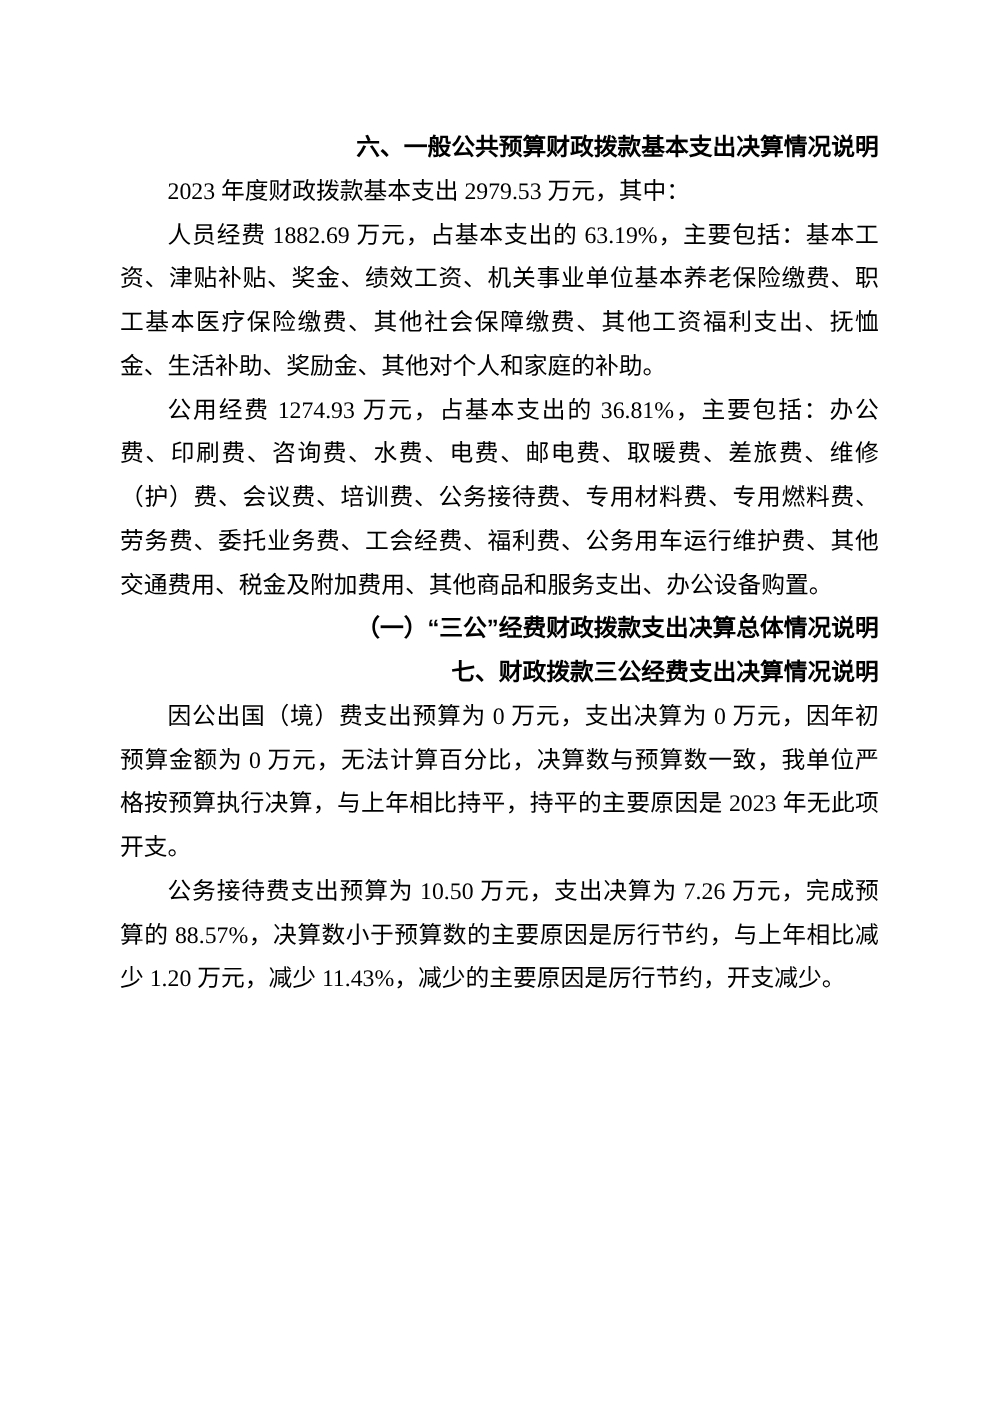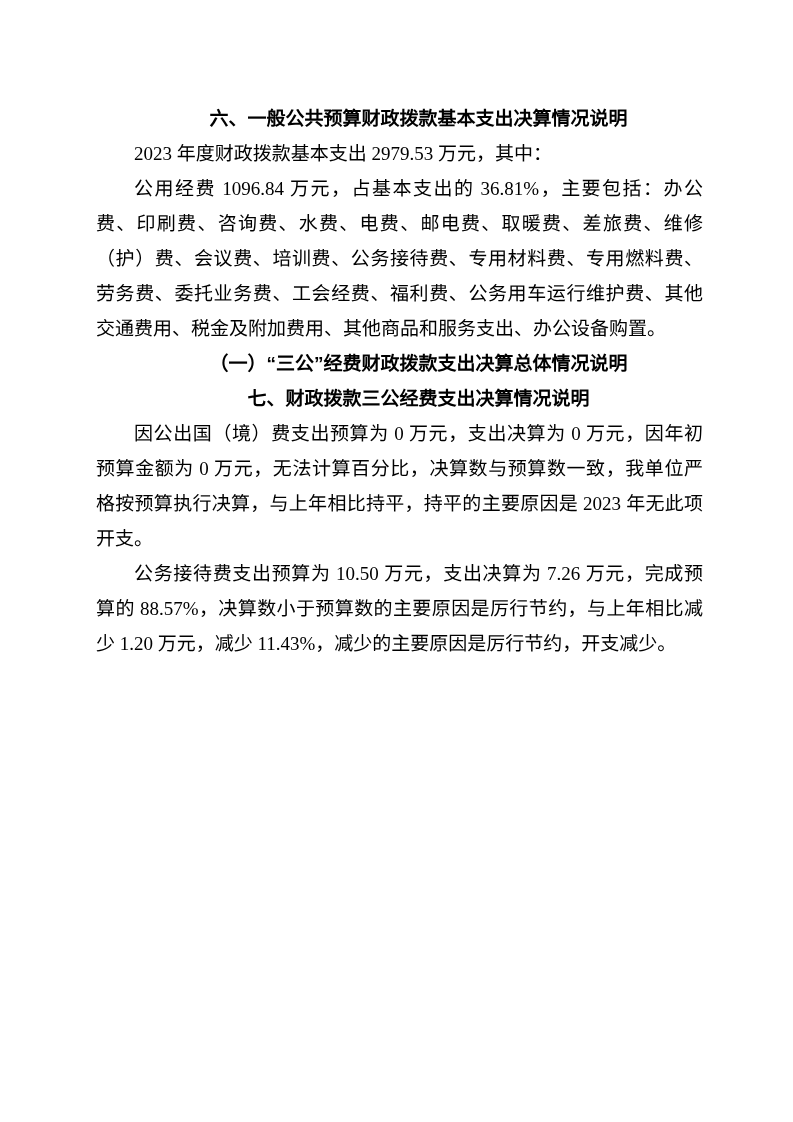--- a/index.html
+++ b/index.html
@@ -23,28 +23,29 @@
   .page p {
     margin: 0;
     padding: 0;
     text-indent: 2em;
     text-align: justify;
     word-break: break-all;
   }
   .page p.heading {
     font-family: "Liberation Sans", "DejaVu Sans", sans-serif;
     font-weight: 700;
-    text-align: center;
+    text-align: right;
     word-break: keep-all;
   }
 </style>
 </head>
 <body>
 
 <div class="page">
   <p class="heading">六、一般公共预算财政拨款基本支出决算情况说明</p>
   <p>2023 年度财政拨款基本支出 2979.53 万元，其中：</p>
-  <p>公用经费 1096.84 万元，占基本支出的 36.81%，主要包括：办公费、印刷费、咨询费、水费、电费、邮电费、取暖费、差旅费、维修（护）费、会议费、培训费、公务接待费、专用材料费、专用燃料费、劳务费、委托业务费、工会经费、福利费、公务用车运行维护费、其他交通费用、税金及附加费用、其他商品和服务支出、办公设备购置。</p>
+  <p>人员经费 1882.69 万元，占基本支出的 63.19%，主要包括：基本工资、津贴补贴、奖金、绩效工资、机关事业单位基本养老保险缴费、职工基本医疗保险缴费、其他社会保障缴费、其他工资福利支出、抚恤金、生活补助、奖励金、其他对个人和家庭的补助。</p>
+  <p>公用经费 1274.93 万元，占基本支出的 36.81%，主要包括：办公费、印刷费、咨询费、水费、电费、邮电费、取暖费、差旅费、维修（护）费、会议费、培训费、公务接待费、专用材料费、专用燃料费、劳务费、委托业务费、工会经费、福利费、公务用车运行维护费、其他交通费用、税金及附加费用、其他商品和服务支出、办公设备购置。</p>
   <p class="heading">（一）“三公”经费财政拨款支出决算总体情况说明</p>
   <p class="heading">七、财政拨款三公经费支出决算情况说明</p>
   <p>因公出国（境）费支出预算为 0 万元，支出决算为 0 万元，因年初预算金额为 0 万元，无法计算百分比，决算数与预算数一致，我单位严格按预算执行决算，与上年相比持平，持平的主要原因是 2023 年无此项开支。</p>
   <p>公务接待费支出预算为 10.50 万元，支出决算为 7.26 万元，完成预算的 88.57%，决算数小于预算数的主要原因是厉行节约，与上年相比减少 1.20 万元，减少 11.43%，减少的主要原因是厉行节约，开支减少。</p>
 </div>
 
 </body></html>

